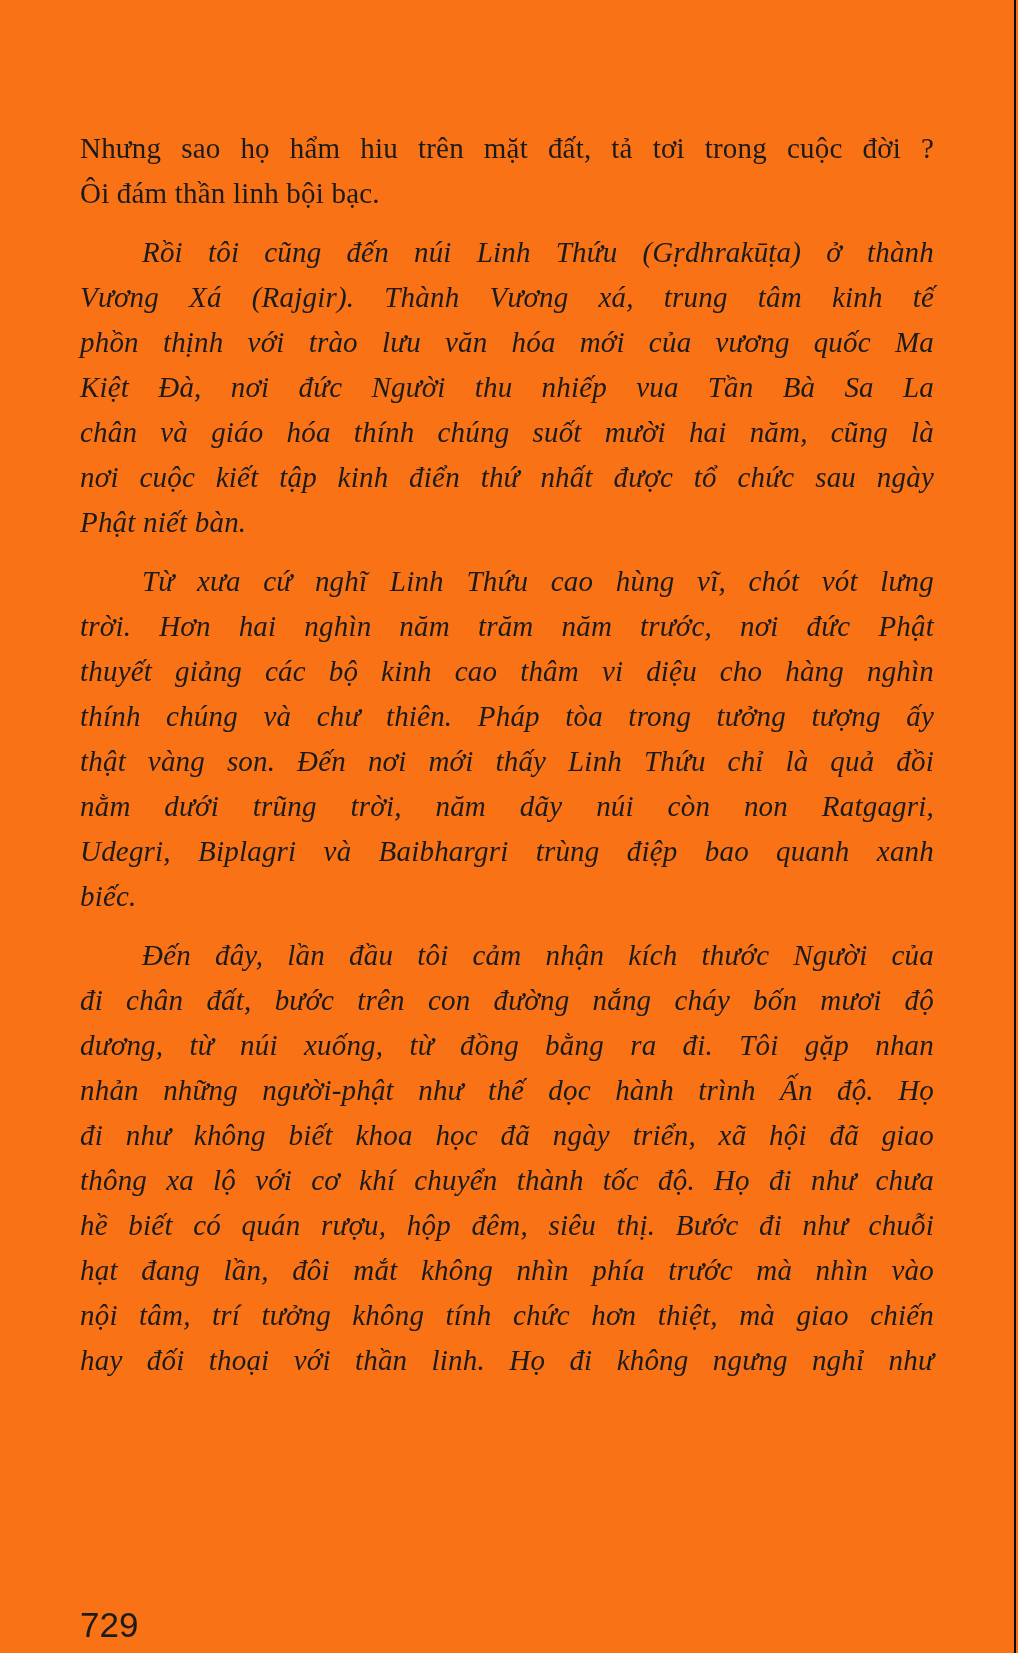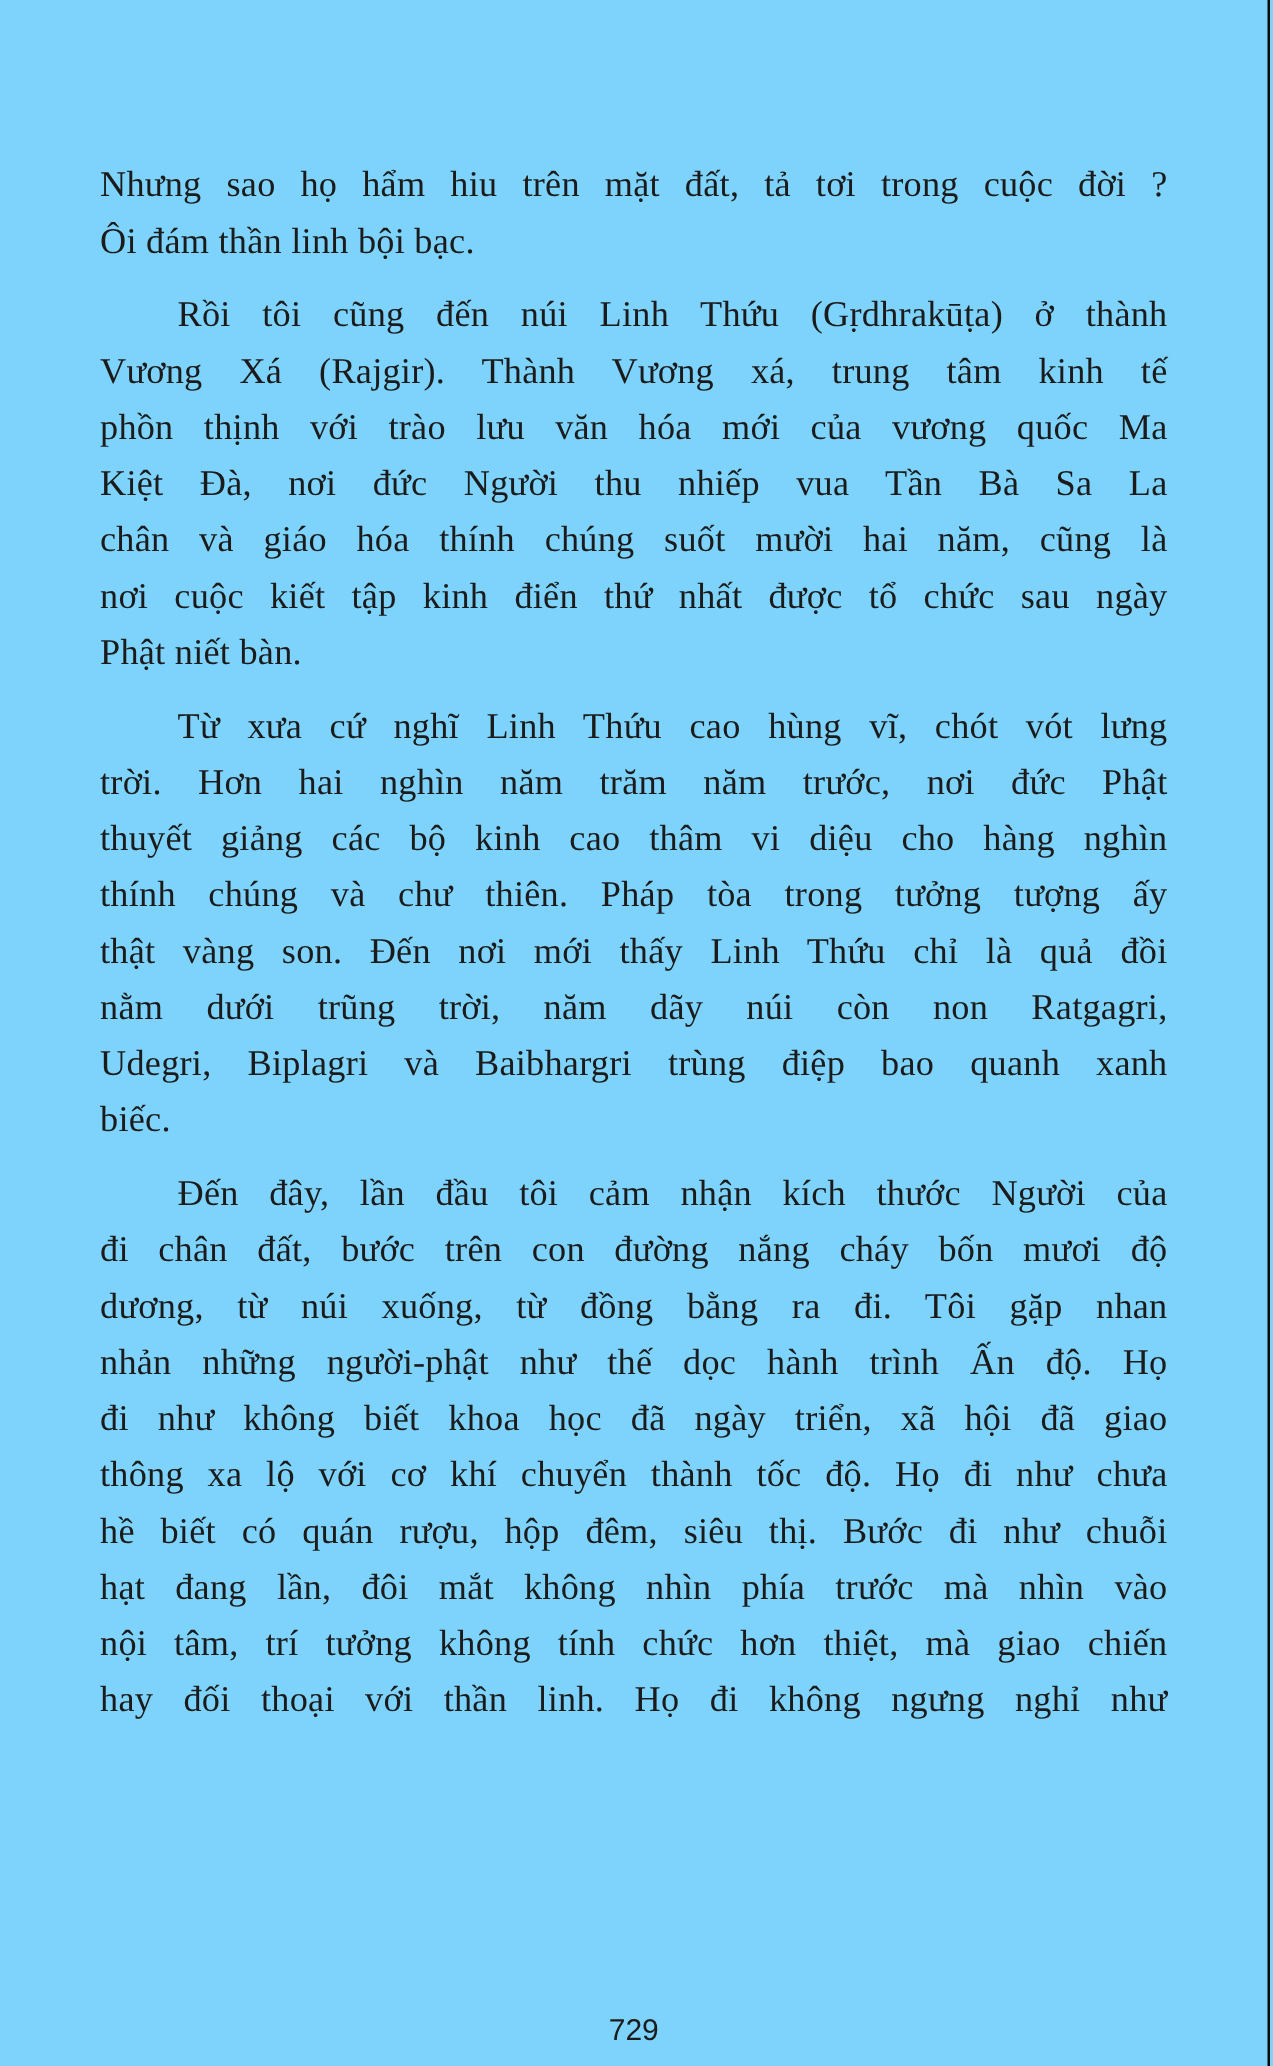--- a/index.html
+++ b/index.html
@@ -4,58 +4,59 @@
 <style>
   html, body {
     margin: 0;
     padding: 0;
     background: #e8e8e8;
   }
   .page {
     position: relative;
     width: 1018px;
     height: 1653px;
-    background: #7dd3fc;
+    background: #f97316;
     font-family: "Liberation Serif", "DejaVu Serif", serif;
     color: #1b1b1b;
     overflow: hidden;
   }
   .text-block {
     position: absolute;
     left: 80px;
     top: 126px;
     width: 854px;
   }
   .para {
     margin: 0;
   }
   .para + .para {
     margin-top: 14px;
+    font-style: italic;
   }
   .line {
     font-size: 29px;
     line-height: 45px;
     text-align: justify;
     text-align-last: justify;
     letter-spacing: 0.2px;
   }
   .line.indent {
     text-indent: 62px;
   }
   .line.end {
     text-align-last: left;
   }
   .page-number {
     position: absolute;
     left: 80px;
     top: 1605px;
     width: 854px;
-    text-align: center;
+    text-align: left;
     font-family: "Liberation Sans", "DejaVu Sans", sans-serif;
-    font-size: 24px;
+    font-size: 35px;
     line-height: 40px;
     color: #1c1c1c;
   }
   .edge-line {
     position: absolute;
     left: 1014px;
     top: 0;
     width: 2px;
     height: 1653px;
     background: #0b0b0b;

